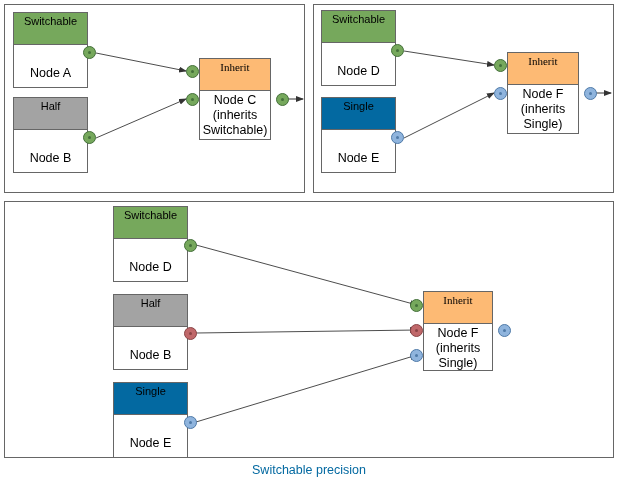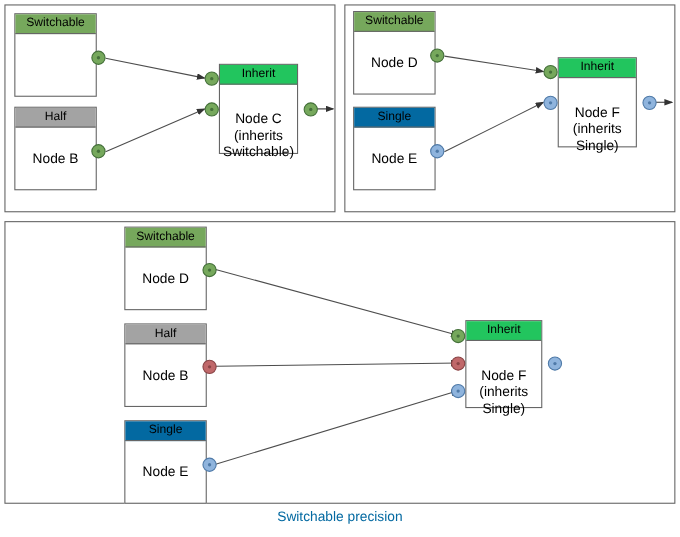--- a/index.html
+++ b/index.html
@@ -24,49 +24,49 @@
     box-sizing: border-box;
   }
   .node {
     position: absolute;
     background: #ffffff;
     border: 1px solid #666666;
     box-sizing: border-box;
     z-index: 3;
   }
   .node-header {
-    height: 18px;
+    height: 32px;
     line-height: 17px;
     text-align: center;
     font-size: 11px;
     color: #000000;
     border-bottom: 1px solid #666666;
     box-sizing: border-box;
     overflow: hidden;
     white-space: nowrap;
   }
   .hdr-switchable { background: #76a85c; }
   .hdr-half       { background: #a3a3a3; }
   .hdr-single     { background: #0369a1; }
-  .hdr-inherit    { background: #22c55e; }
+  .hdr-inherit    { background: #fdba74; font-family: Liberation Serif, serif; }
   .node-body {
     display: flex;
     align-items: center;
     justify-content: center;
     text-align: center;
     font-size: 12.5px;
     color: #000000;
     line-height: 15px;
     height: calc(100% - 17px);
     padding: 0 2px;
     box-sizing: border-box;
   }
   .node-body.top-align {
     align-items: flex-start;
-    padding-top: 24px;
+    padding-top: 2px;
   }
   .port {
     position: absolute;
     width: 13px;
     height: 13px;
     border-radius: 50%;
     box-sizing: border-box;
     z-index: 5;
   }
   .port::after {
@@ -125,20 +125,21 @@
 
     <line x1="196" y1="245" x2="417" y2="305" stroke="#4d4d4d" stroke-width="1" marker-end="url(#arrow)"></line>
     <line x1="196" y1="333" x2="417" y2="330" stroke="#4d4d4d" stroke-width="1" marker-end="url(#arrow)"></line>
     <line x1="196" y1="422" x2="417" y2="355" stroke="#4d4d4d" stroke-width="1" marker-end="url(#arrow)"></line>
   </svg>
 
   <div class="panel" style="left:4px; top:4px; width:301px; height:189px;"></div>
 
   <div class="node" style="left:13px; top:12px; width:75px; height:76px;">
     <div class="node-header hdr-switchable">Switchable</div>
+    <div class="node-body">Node A</div>
   </div>
   <div class="port port-green" style="left:83px; top:46px;"></div>
 
   <div class="node" style="left:13px; top:97px; width:75px; height:76px;">
     <div class="node-header hdr-half">Half</div>
     <div class="node-body">Node B</div>
   </div>
   <div class="port port-green" style="left:83px; top:131px;"></div>
 
   <div class="node" style="left:199px; top:58px; width:72px; height:82px;">

